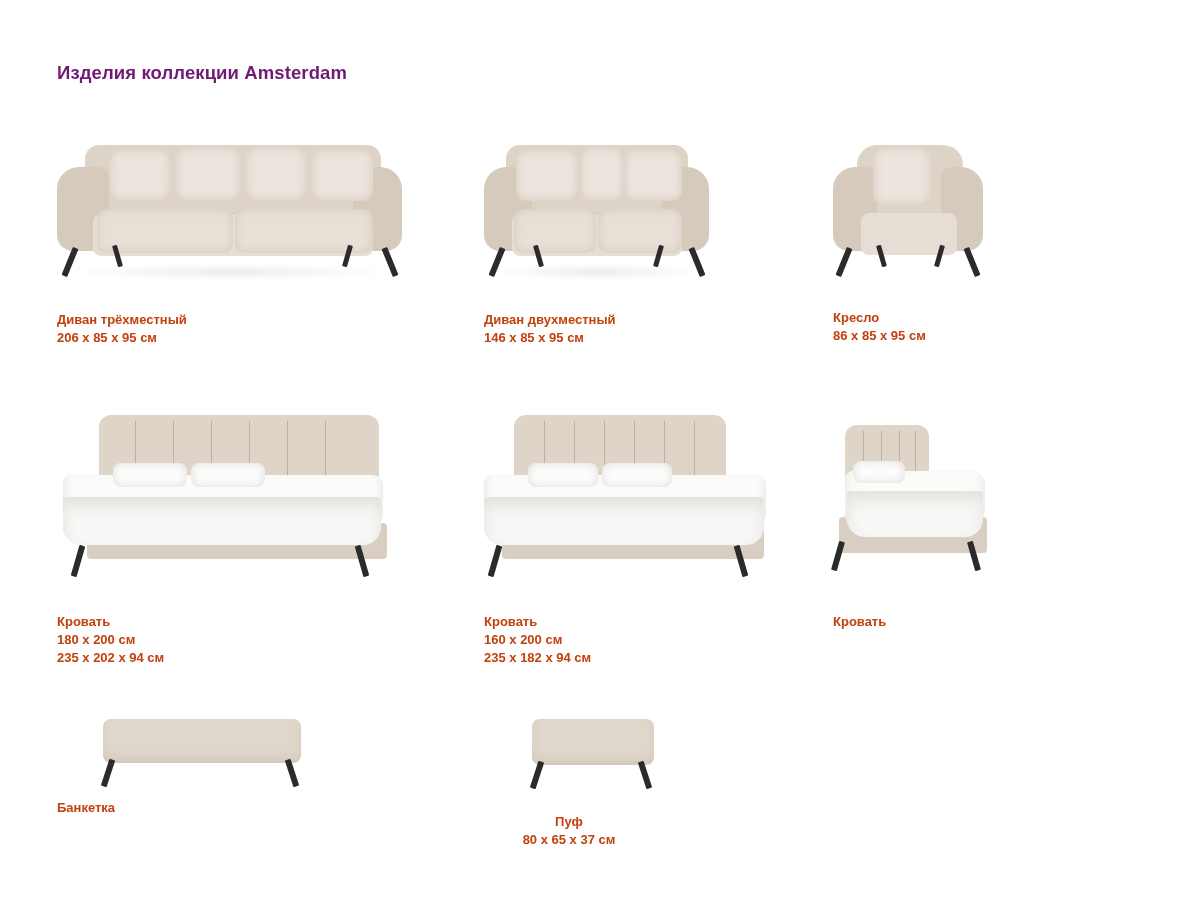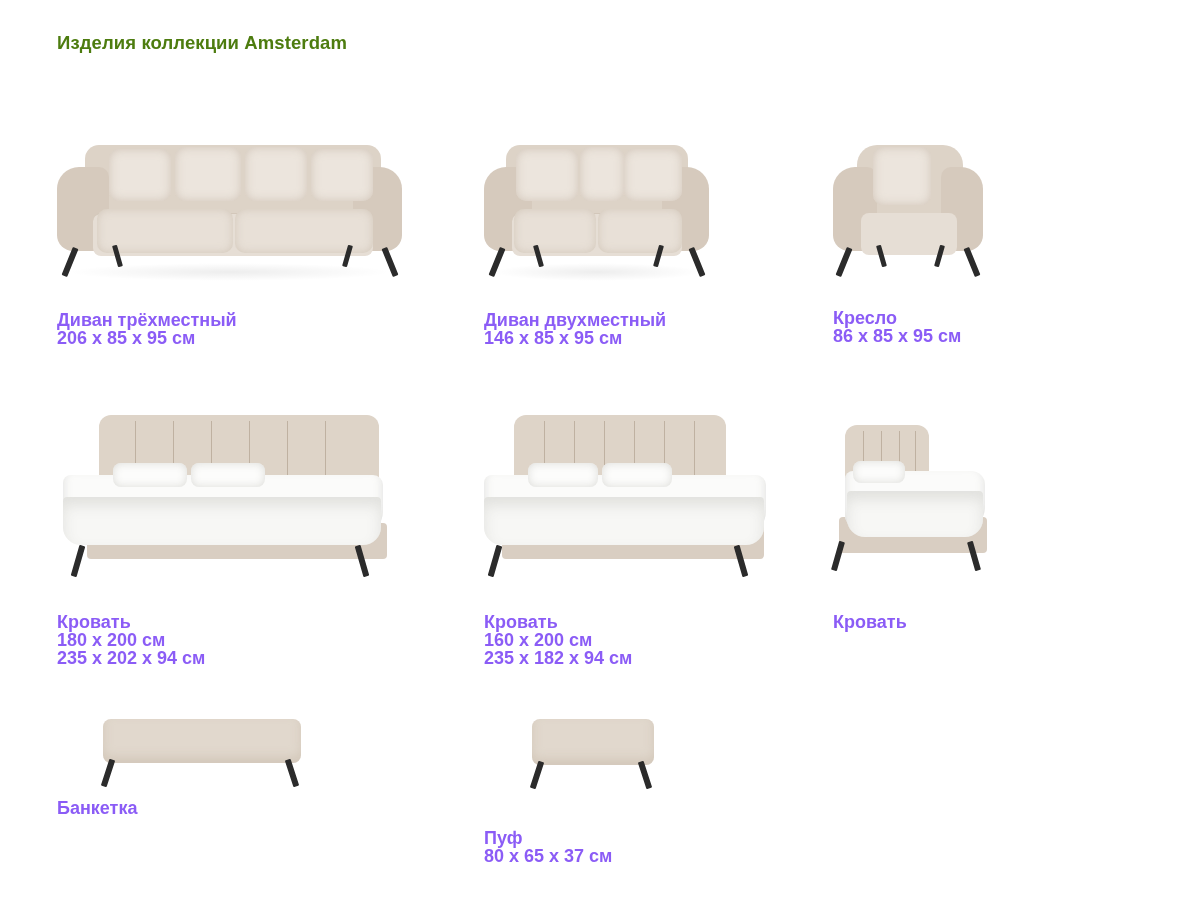--- a/index.html
+++ b/index.html
@@ -16,25 +16,25 @@
   }
   .page {
     position: relative;
     width: 1200px;
     height: 900px;
     box-sizing: border-box;
   }
   .page-title {
     position: absolute;
     left: 57px;
-    top: 32px;
+    top: 62px;
     font-size: 18.5px;
     font-weight: bold;
     letter-spacing: 0.1px;
-    color: #4d7c0f;
+    color: #701a75;
   }
 
   .grid {
     position: absolute;
     left: 0;
     top: 105px;
     width: 1200px;
   }
   .row {
     position: relative;
@@ -49,23 +49,23 @@
     top: 0;
   }
   .col-1 { left: 57px; }
   .col-2 { left: 484px; }
   .col-3 { left: 833px; }
 
   .art {
     position: relative;
   }
   .caption {
-    font-size: 18px;
+    font-size: 13px;
     line-height: 18px;
-    color: #8b5cf6;
+    color: #c2410c;
   }
   .caption .name {
     font-weight: bold;
     display: block;
   }
   .caption .dims {
     font-weight: bold;
     display: block;
     white-space: pre-line;
   }
@@ -372,21 +372,21 @@
 
       <div class="cell col-2">
         <div class="art" style="width:170px;height:90px;">
           <div class="bench" style="position:absolute;left:0;top:0;width:170px;height:90px;">
             <div class="shadow" style="left:30px;top:74px;width:120px;height:14px;"></div>
             <div class="top" style="left:48px;top:14px;width:122px;height:46px;"></div>
             <div class="leg" style="left:50px;top:56px;width:6px;height:28px;transform:rotate(18deg);"></div>
             <div class="leg" style="left:158px;top:56px;width:6px;height:28px;transform:rotate(-18deg);"></div>
           </div>
         </div>
-        <div class="caption" style="margin-top:34px;">
+        <div class="caption" style="margin-top:18px;text-align:center;">
           <span class="name">Пуф</span>
           <span class="dims">80 x 65 x 37 см</span>
         </div>
       </div>
     </div>
 
   </div>
 </div>
 
 </body></html>

